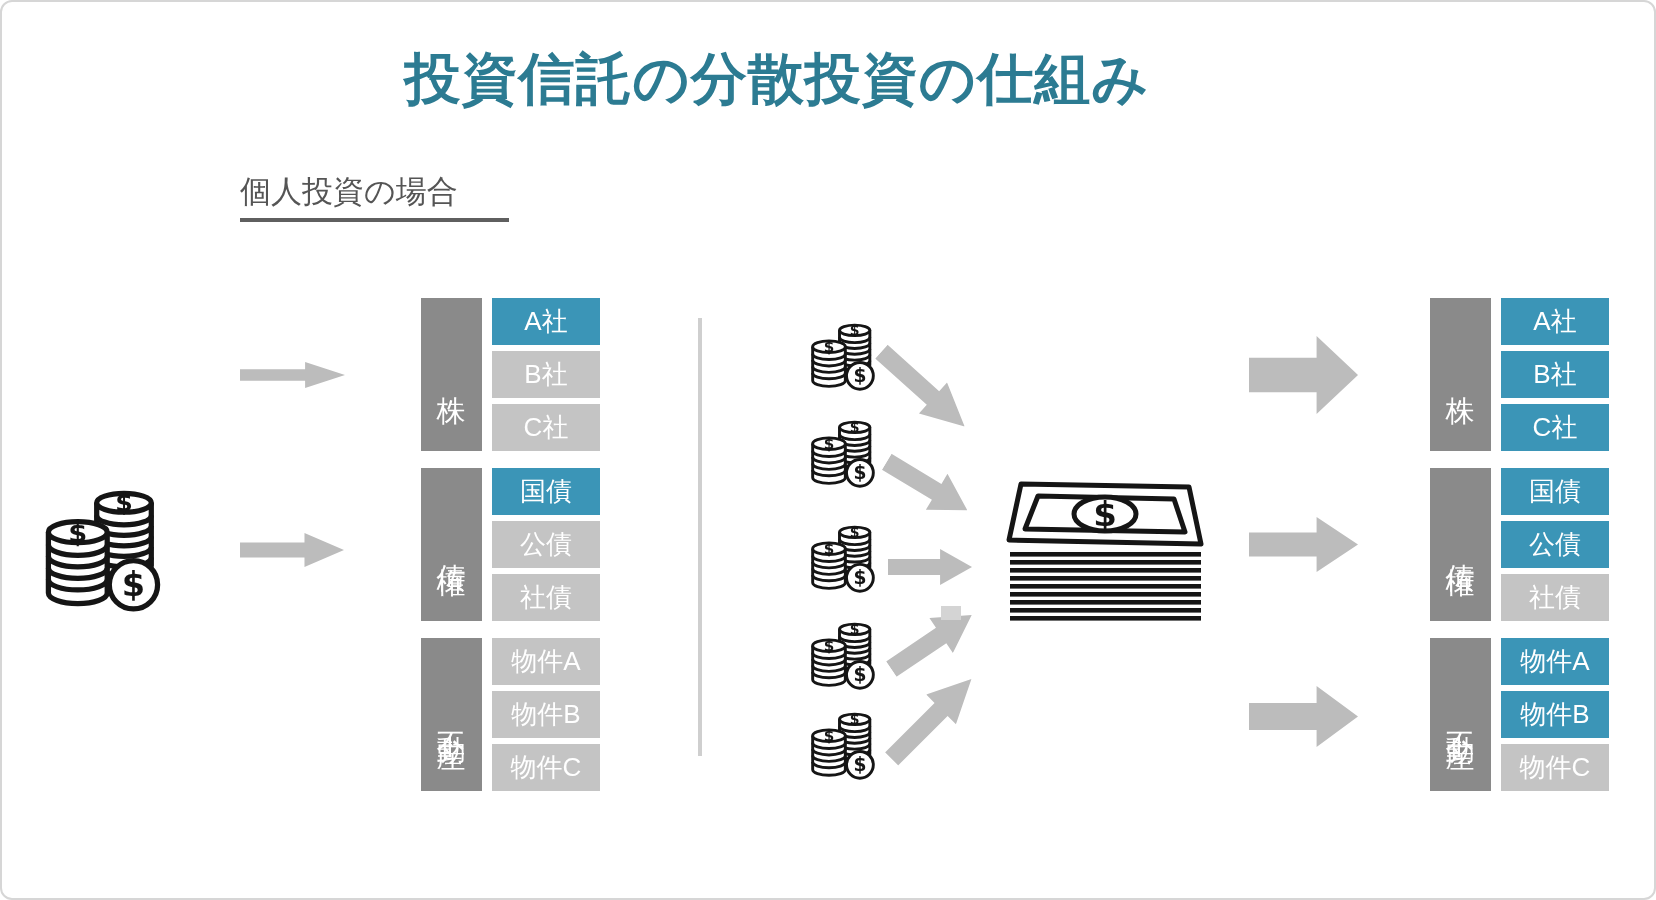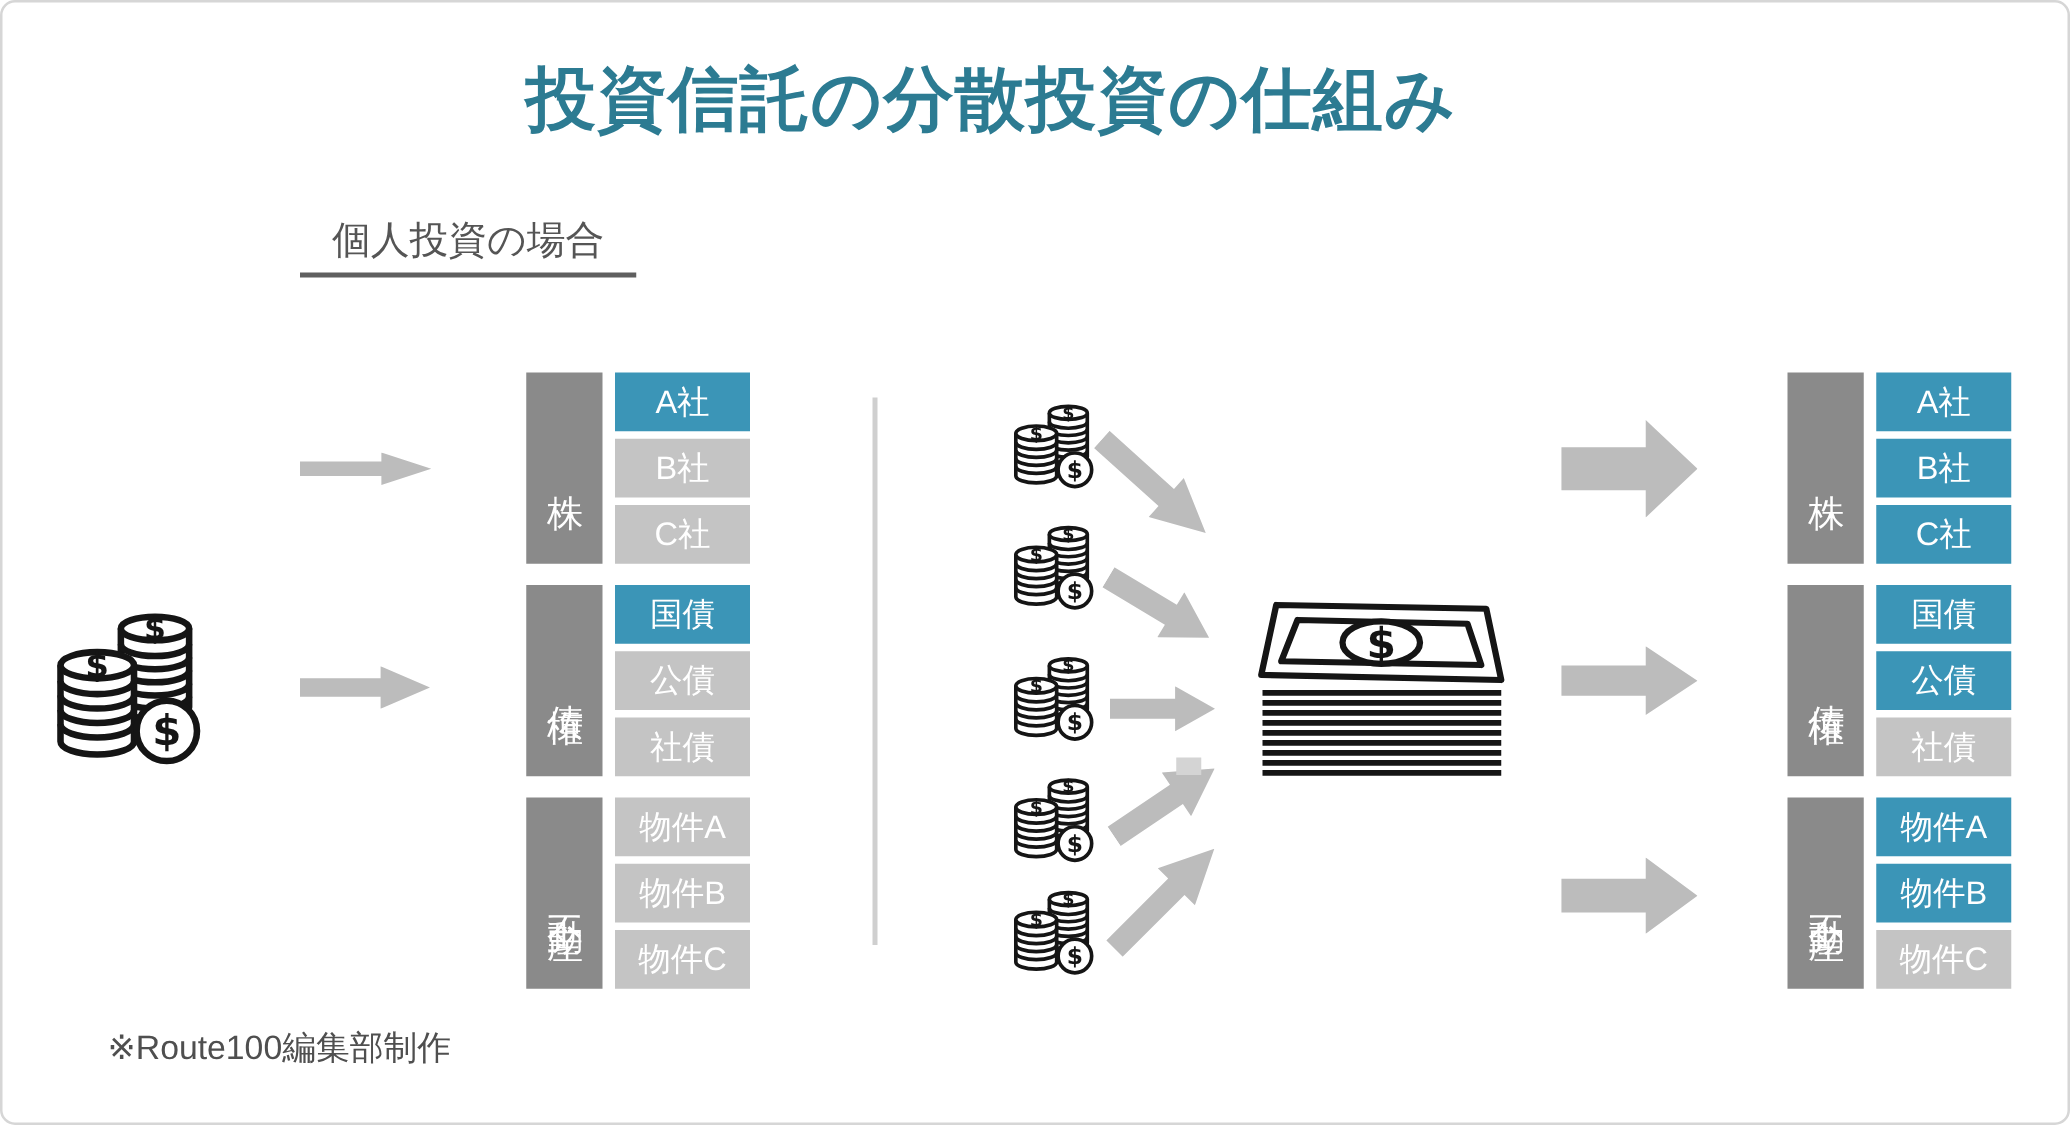--- a/index.html
+++ b/index.html
@@ -3,27 +3,27 @@
 <meta charset="utf-8">
 <style>
   html,body{margin:0;padding:0;background:#ffffff;}
   body{font-family:"Liberation Sans","DejaVu Sans",sans-serif;}
   .canvas{
     position:relative;width:1652px;height:896px;margin:0 auto;
     background:#ffffff;border:2px solid #d6d6d6;border-radius:12px;
     overflow:hidden;
   }
   .title{
-    position:absolute;left:16px;top:40px;width:1550px;margin:0;
+    position:absolute;left:0;top:40px;width:1550px;margin:0;
     text-align:center;font-size:56px;font-weight:bold;letter-spacing:1px;
     color:var(--title,#2c7b92);
   }
   .section-heading{
     position:absolute;top:170px;height:40px;line-height:40px;
-    text-align:center;font-size:31px;color:var(--heading-text,#555);
+    text-align:left;font-size:31px;color:var(--heading-text,#555);
     border-bottom:4px solid var(--heading-underline,#5f5f5f);
     padding-bottom:6px;
   }
   .heading-individual{left:238px;width:269px;}
   .heading-trust{left:1017px;width:270px;}
   .divider{
     position:absolute;left:696px;top:316px;width:4px;height:438px;
     background:var(--divider,#cfcfcf);
   }
   .group{position:absolute;width:180px;height:153px;}
@@ -207,15 +207,14 @@
 
   <div class="group" style="left:1428px;top:636px;">
     <div class="cat">不動産</div>
     <div class="items">
       <div class="item hl">物件A</div>
       <div class="item hl">物件B</div>
       <div class="item">物件C</div>
     </div>
   </div>
 
-  <div class="footer-note">※Route100編集部制作</div>
 
 </div>
 
 </body></html>

